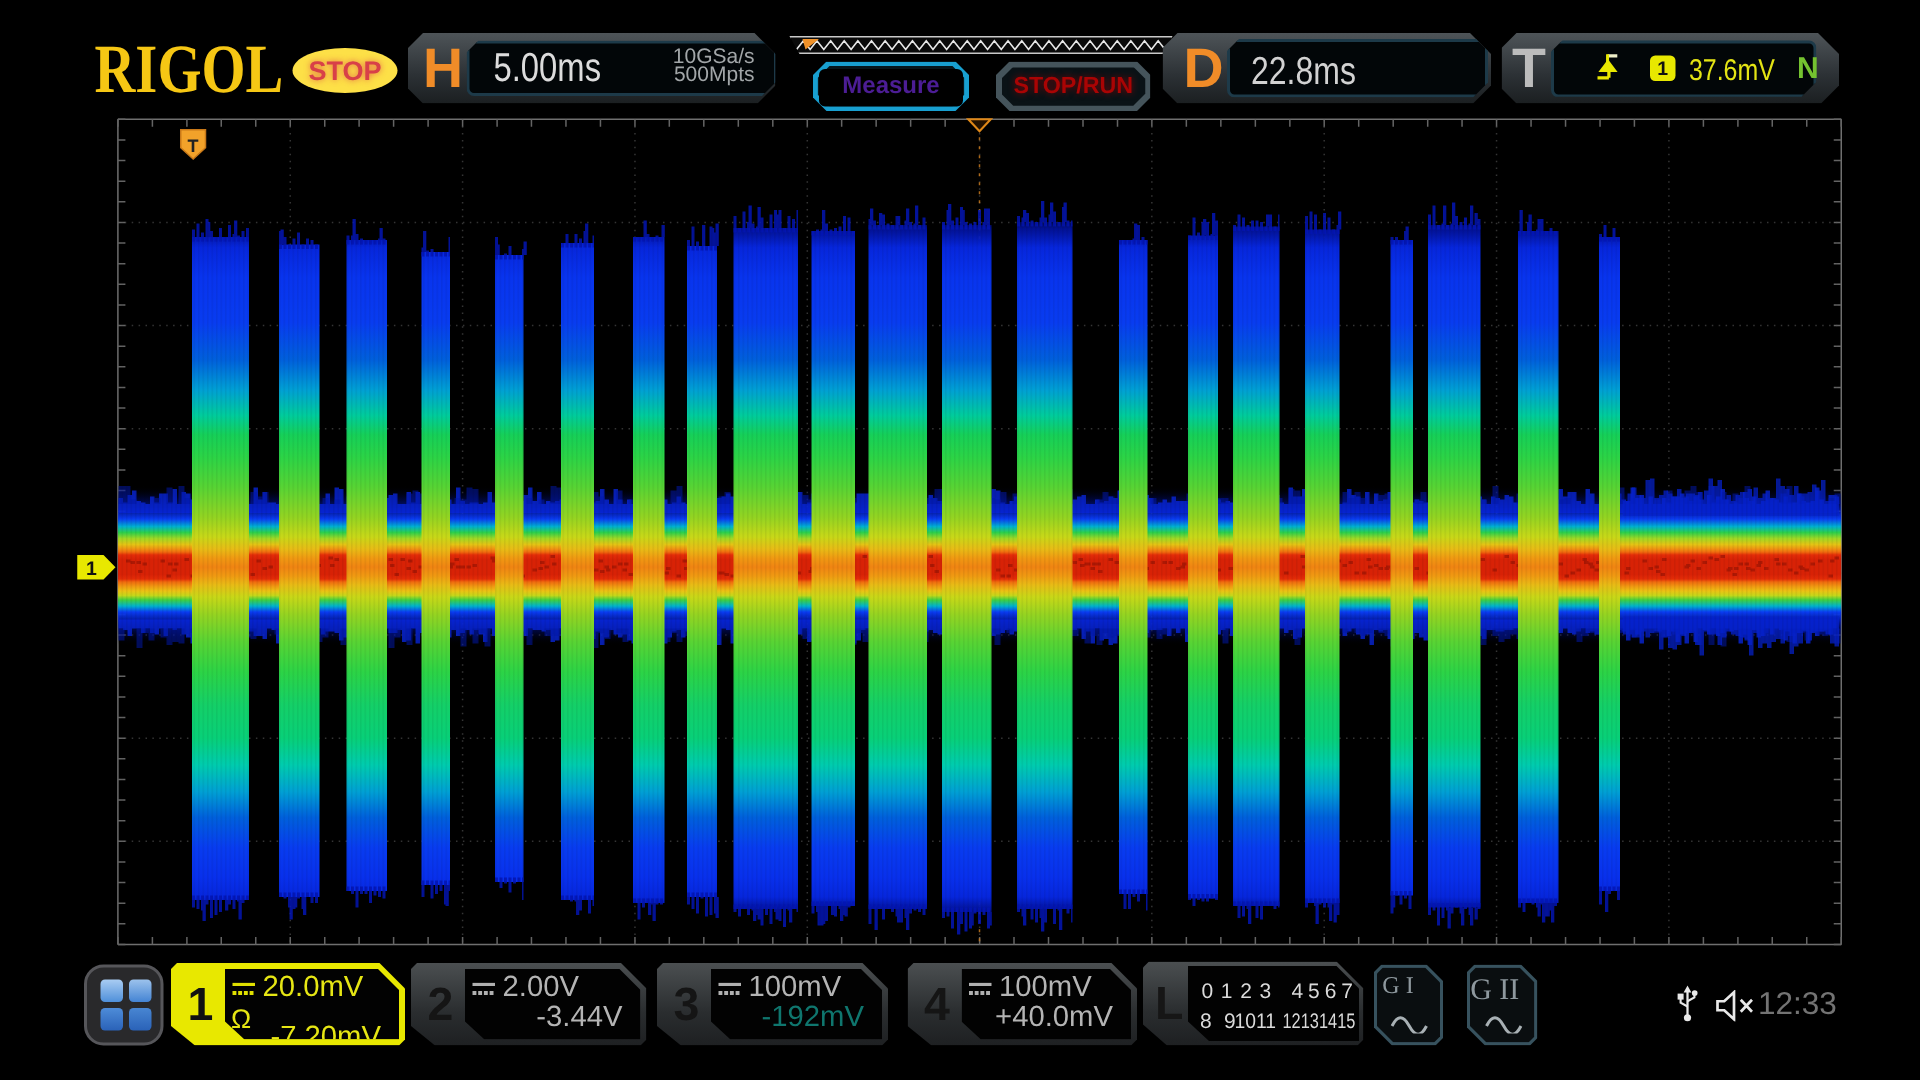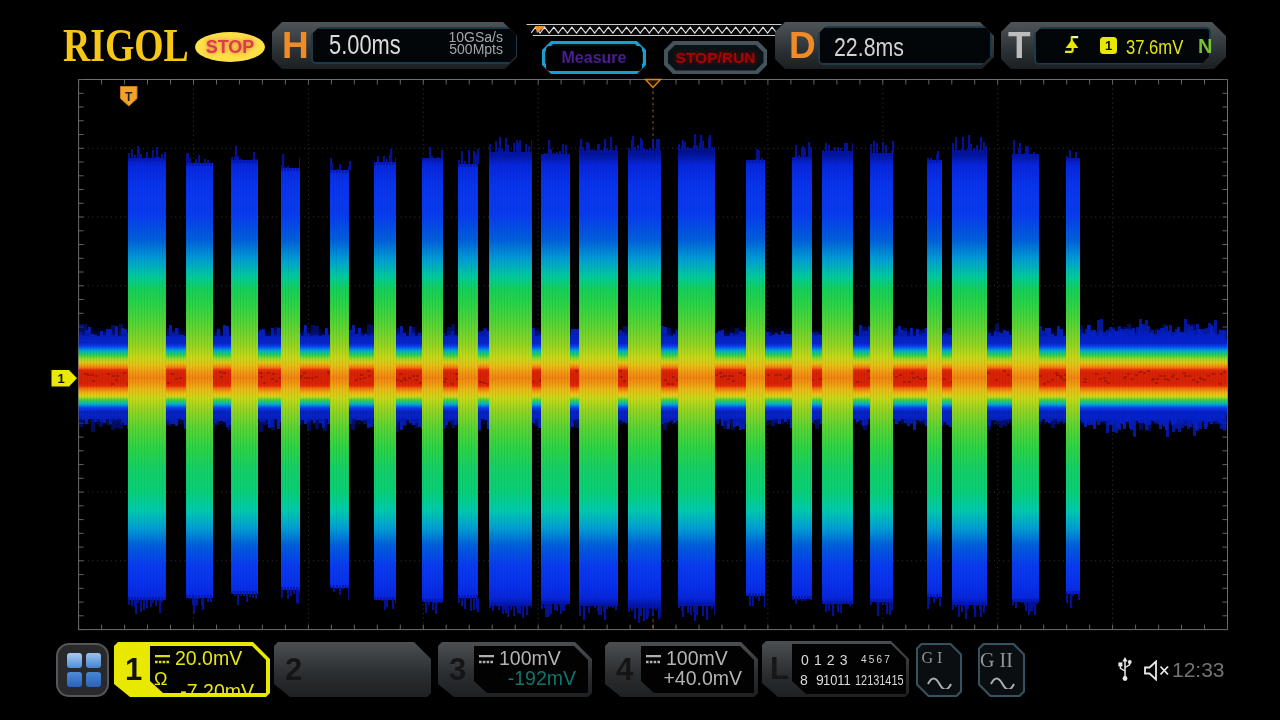--- a/index.html
+++ b/index.html
@@ -174,20 +174,29 @@
         <path d="M1 1.2h15" stroke="#e0e000" stroke-width="2.2"></path>
         <path d="M1 7h2.6M4.8 7h2.6M8.6 7h2.6M12.4 7h2.6" stroke="#e0e000" stroke-width="2.6"></path>
       </svg>
     <div class="abs" style="left:25px;top:3px;font-size:19.5px;line-height:19.5px;color:#e6e614">20.0mV</div>
     <div class="abs" style="left:4px;top:23.5px;font-size:18px;line-height:19px;color:#e6e614">Ω</div>
     <div class="abs" style="right:12px;top:36px;font-size:19.5px;line-height:19.5px;color:#e6e614;text-align:right">-7.20mV</div>
   </div>
 </div>
 <div class="abs" style="left:274px;top:642px;width:157px;height:55px;background:linear-gradient(#4b4f51,#2a2d2f 60%,#1e2022);clip-path:polygon(4px 0,calc(100% - 17px) 0,100% 17px,100% calc(100% - 4px),calc(100% - 4px) 100%,16px 100%,0 calc(100% - 13px),0 4px)">
   <div class="abs" style="left:11px;top:0;font-size:31px;font-weight:bold;color:#151515;line-height:55px">2</div>
+  <div class="abs" style="left:36px;top:4px;width:117px;height:47px;background:#020202;clip-path:polygon(0 0,calc(100% - 14px) 0,100% 14px,100% 100%,13px 100%,0 calc(100% - 12px))">
+    <svg class="abs" style="left:4px;top:9px" width="17" height="10">
+        <path d="M1 1.2h15" stroke="#b0b0b0" stroke-width="2.2"></path>
+        <path d="M1 7h2.6M4.8 7h2.6M8.6 7h2.6M12.4 7h2.6" stroke="#b0b0b0" stroke-width="2.6"></path>
+      </svg>
+    <div class="abs" style="left:25px;top:3px;font-size:19.5px;line-height:19.5px;color:#b4b4b4">2.00V</div>
+
+    <div class="abs" style="right:12px;top:22.5px;font-size:19.5px;line-height:19.5px;color:#b4b4b4;text-align:right">-3.44V</div>
+  </div>
 </div>
 <div class="abs" style="left:438px;top:642px;width:154px;height:55px;background:linear-gradient(#4b4f51,#2a2d2f 60%,#1e2022);clip-path:polygon(4px 0,calc(100% - 17px) 0,100% 17px,100% calc(100% - 4px),calc(100% - 4px) 100%,16px 100%,0 calc(100% - 13px),0 4px)">
   <div class="abs" style="left:11px;top:0;font-size:31px;font-weight:bold;color:#151515;line-height:55px">3</div>
   <div class="abs" style="left:36px;top:4px;width:114px;height:47px;background:#020202;clip-path:polygon(0 0,calc(100% - 14px) 0,100% 14px,100% 100%,13px 100%,0 calc(100% - 12px))">
     <svg class="abs" style="left:4px;top:9px" width="17" height="10">
         <path d="M1 1.2h15" stroke="#b0b0b0" stroke-width="2.2"></path>
         <path d="M1 7h2.6M4.8 7h2.6M8.6 7h2.6M12.4 7h2.6" stroke="#b0b0b0" stroke-width="2.6"></path>
       </svg>
     <div class="abs" style="left:25px;top:3px;font-size:19.5px;line-height:19.5px;color:#b4b4b4">100mV</div>
 
@@ -205,21 +214,21 @@
 
     <div class="abs" style="right:12px;top:22.5px;font-size:19.5px;line-height:19.5px;color:#b4b4b4;text-align:right">+40.0mV</div>
   </div>
 </div>
 
 <div class="abs" style="left:762px;top:641px;width:147px;height:56px;background:linear-gradient(#4b4f51,#2a2d2f 60%,#1e2022);clip-path:polygon(4px 0,calc(100% - 18px) 0,100% 18px,100% calc(100% - 4px),calc(100% - 4px) 100%,16px 100%,0 calc(100% - 14px),0 4px)">
   <div class="abs" style="left:8px;top:1px;font-size:31px;font-weight:bold;color:#161616;line-height:54px">L</div>
   <div class="abs" style="left:30px;top:3px;width:114px;height:50px;background:#020202;clip-path:polygon(0 0,calc(100% - 15px) 0,100% 15px,100% 100%,14px 100%,0 calc(100% - 13px))"></div>
 
   <div class="abs" style="left:39px;top:12px;font-size:14px;line-height:14px;color:#dadada;letter-spacing:0.6px">0 1 2 3</div>
-  <div class="abs" style="left:99px;top:12px;font-size:10px;line-height:14px;color:#dadada;letter-spacing:-0.3px">4 5 6 7</div>
+  <div class="abs" style="left:99px;top:12px;font-size:14px;line-height:14px;color:#dadada;letter-spacing:-0.3px">4 5 6 7</div>
   <div class="abs" style="left:38px;top:32px;font-size:14px;line-height:14px;color:#dadada;letter-spacing:2.2px">8 9</div>
   <div class="abs" style="left:61px;top:32px;font-size:14px;line-height:14px;color:#dadada;transform:scaleX(0.92);transform-origin:left">1011</div>
   <div class="abs" style="left:93px;top:32px;font-size:14px;line-height:14px;color:#dadada;transform:scaleX(0.78);transform-origin:left">12131415</div>
 </div>
 
 <div class="abs" style="left:916px;top:643px;width:46px;height:54px;background:#37525e;clip-path:polygon(5px 0,calc(100% - 11px) 0,100% 11px,100% calc(100% - 5px),calc(100% - 5px) 100%,12px 100%,0 calc(100% - 12px),0 5px)">
   <div class="abs" style="left:2px;top:2px;width:42px;height:50px;background:#0a0e10;clip-path:polygon(4px 0,calc(100% - 10px) 0,100% 10px,100% calc(100% - 4px),calc(100% - 4px) 100%,11px 100%,0 calc(100% - 11px),0 4px)"></div>
   <div class="abs" style="left:0;top:6px;width:32px;text-align:center;font-family:'Liberation Serif',serif;font-size:16px;color:#8e989e">G I</div>
   <svg class="abs" style="left:11px;top:30px" width="25" height="16">
       <path d="M1 11 q5.5 -11 11.5 0 t11.5 0" stroke="#a8b0b4" stroke-width="2" fill="none"></path>

